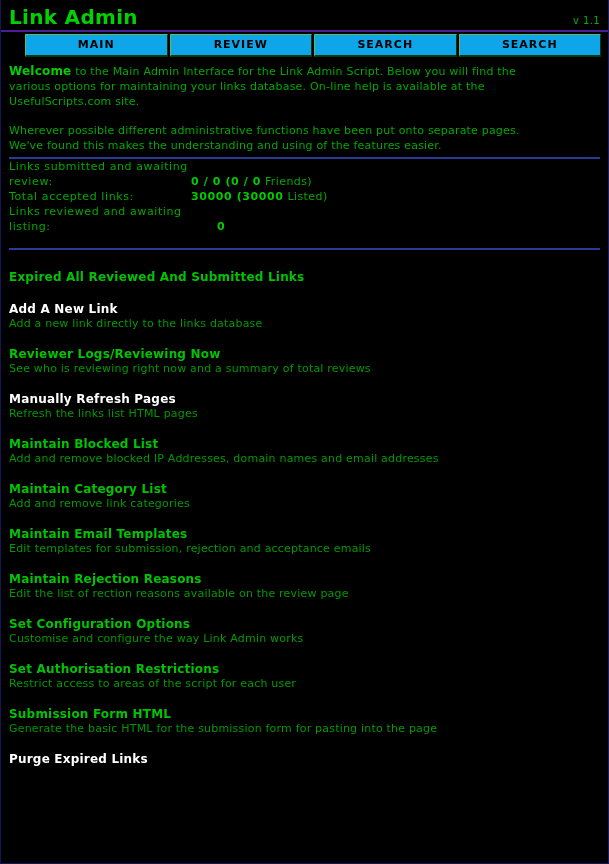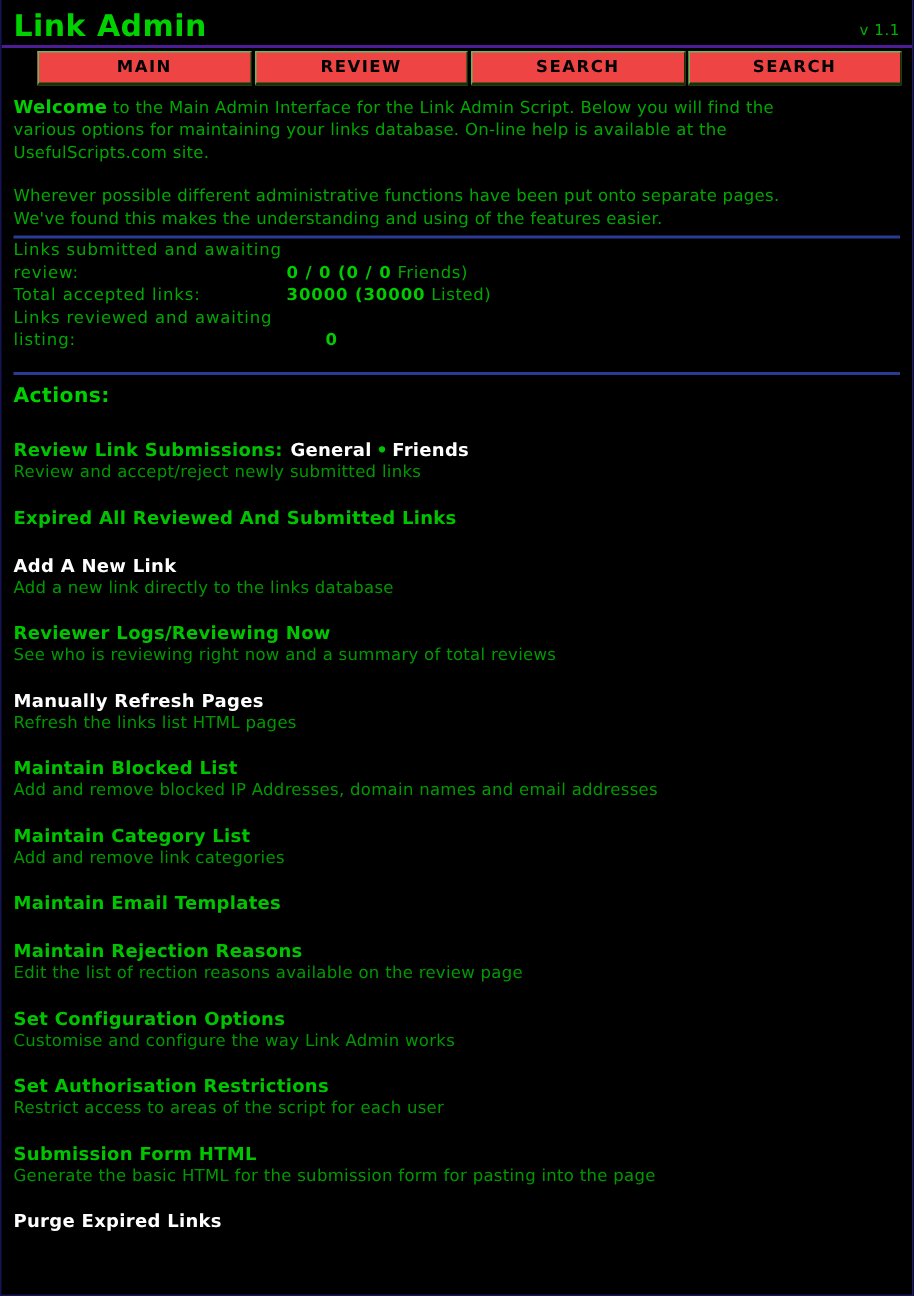--- a/index.html
+++ b/index.html
@@ -8,21 +8,21 @@
     background:#000;overflow:hidden;
     border-left:1px solid #141457;border-right:1px solid #1b1b66;border-bottom:1px solid #141457;
     font-family:"DejaVu Sans","Liberation Sans",sans-serif;
     color:#00a800;
   }
   .hdr{display:flex;justify-content:space-between;align-items:flex-end;
        padding:5px 8px 1px 8px;border-bottom:2px solid #4c1d95;}
   .hdr h1{margin:0;font-size:20px;line-height:24px;font-weight:bold;color:#00d200;letter-spacing:0.3px;}
   .ver{font-size:10px;color:#00b000;padding-bottom:3px;letter-spacing:0.4px;}
   .nav{display:flex;gap:2px;margin:2px 7px 0 24px;}
-  .nav-btn{flex:1;background:#ef4444;color:#000;font-weight:bold;font-size:11px;
+  .nav-btn{flex:1;background:#0ea5e9;color:#000;font-weight:bold;font-size:11px;
        letter-spacing:1px;text-align:center;padding:3px 0 4px 0;cursor:pointer;
        border-top:1px solid #61b961;border-left:1px solid #61b961;
        border-right:1px solid #073807;border-bottom:2px solid #073807;
        font-family:inherit;}
   .content{padding:0 6px 0 8px;}
   .para{margin-top:7px;font-size:11px;line-height:15px;color:#00a800;letter-spacing:0.2px;}
   .para2{margin-top:14px;}
   .para .w{font-weight:bold;color:#00cf00;font-size:12px;}
   .rule-blue{border:none;border-top:2px solid #2a3b94;margin:4px 2px 0 0;}
   .rule-blue2{border:none;border-top:2px solid #2a3b94;margin:14px 2px 0 0;}
@@ -81,29 +81,23 @@
     </div>
     <div class="status-row">
       <span class="lbl">Total accepted links:</span><span class="val"><span>30000 (30000</span><span class="tail"> Listed)</span></span>
     </div>
     <div class="status-row">
       <span class="lbl">Links reviewed and awaiting listing:</span><span class="val pad"><span>0</span><span class="tail"></span></span>
     </div>
 
     <hr class="rule-blue2">
 
-    <div class="actions-hd">Actions:</div>
 
     <div class="actions-list">
 
-      <div class="action">
-        <span class="action-title">Review Link Submissions:</span>
-        <a class="action-title white">General</a><span class="bullet">•</span><a class="action-title white">Friends</a>
-        <div class="action-sub">Review and accept/reject newly submitted links</div>
-      </div>
 
       <div class="action">
         <a class="action-title">Expired All Reviewed And Submitted Links</a>
       </div>
 
       <div class="action">
         <a class="action-title white">Add A New Link</a>
         <div class="action-sub">Add a new link directly to the links database</div>
       </div>
 
@@ -122,20 +116,21 @@
         <div class="action-sub">Add and remove blocked IP Addresses, domain names and email addresses</div>
       </div>
 
       <div class="action">
         <a class="action-title">Maintain Category List</a>
         <div class="action-sub">Add and remove link categories</div>
       </div>
 
       <div class="action">
         <a class="action-title">Maintain Email Templates</a>
+        <div class="action-sub">Edit templates for submission, rejection and acceptance emails</div>
       </div>
 
       <div class="action">
         <a class="action-title">Maintain Rejection Reasons</a>
         <div class="action-sub">Edit the list of rection reasons available on the review page</div>
       </div>
 
       <div class="action">
         <a class="action-title">Set Configuration Options</a>
         <div class="action-sub">Customise and configure the way Link Admin works</div>

